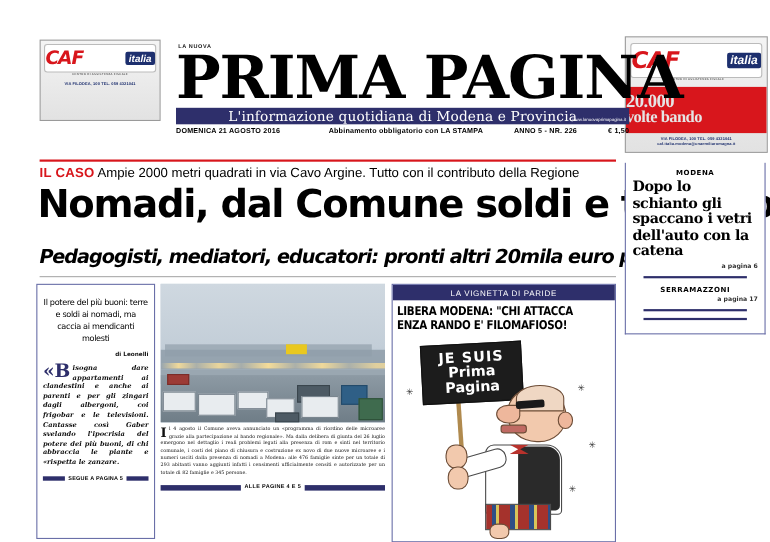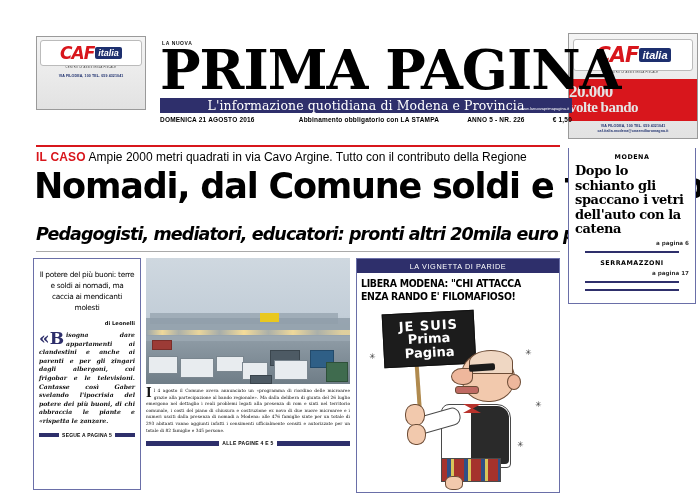--- a/index.html
+++ b/index.html
@@ -4,21 +4,21 @@
 <style>
   html,body{margin:0;padding:0;background:#ffffff;}
   body{width:700px;height:493px;overflow:hidden;font-family:"Liberation Sans",sans-serif;color:#000;}
   .page{position:relative;width:700px;height:493px;background:#fff;}
 
   
   .ad{position:absolute;border:1px solid #9a9a9a;background:linear-gradient(#f4f4f4,#e2e2e2);overflow:hidden;}
   .ad-left{left:36px;top:36px;width:108px;height:72px;}
   .ad-right{left:568px;top:33px;width:128px;height:104px;}
   .caf-logo{position:relative;margin:3px auto 1px;width:92%;height:24px;background:#fff;border:1px solid #bbb;border-radius:3px;
-            display:flex;align-items:center;justify-content:center;overflow:hidden;}
+            display:flex;align-items:center;justify-content:space-between;overflow:hidden;}
   .ad-right .caf-logo{height:30px;margin-top:5px;}
   .caf-word{font-family:"DejaVu Sans",sans-serif;font-weight:bold;font-style:italic;color:#d8161c;
             letter-spacing:-1px;line-height:1;}
   .ad-left .caf-word{font-size:17px;}
   .ad-right .caf-word{font-size:21px;}
   .caf-italia{background:#1d2f6e;color:#fff;font-weight:bold;font-style:italic;padding:1px 3px;border-radius:2px;margin-left:1px;}
   .ad-left .caf-italia{font-size:9px;}
   .ad-right .caf-italia{font-size:11px;}
   .caf-sub{font-size:2.6px;letter-spacing:.3px;color:#333;text-align:center;line-height:1;}
   .ad-slogan{color:#d8161c;font-weight:bold;text-align:center;line-height:1.12;font-family:"DejaVu Sans",sans-serif;}

